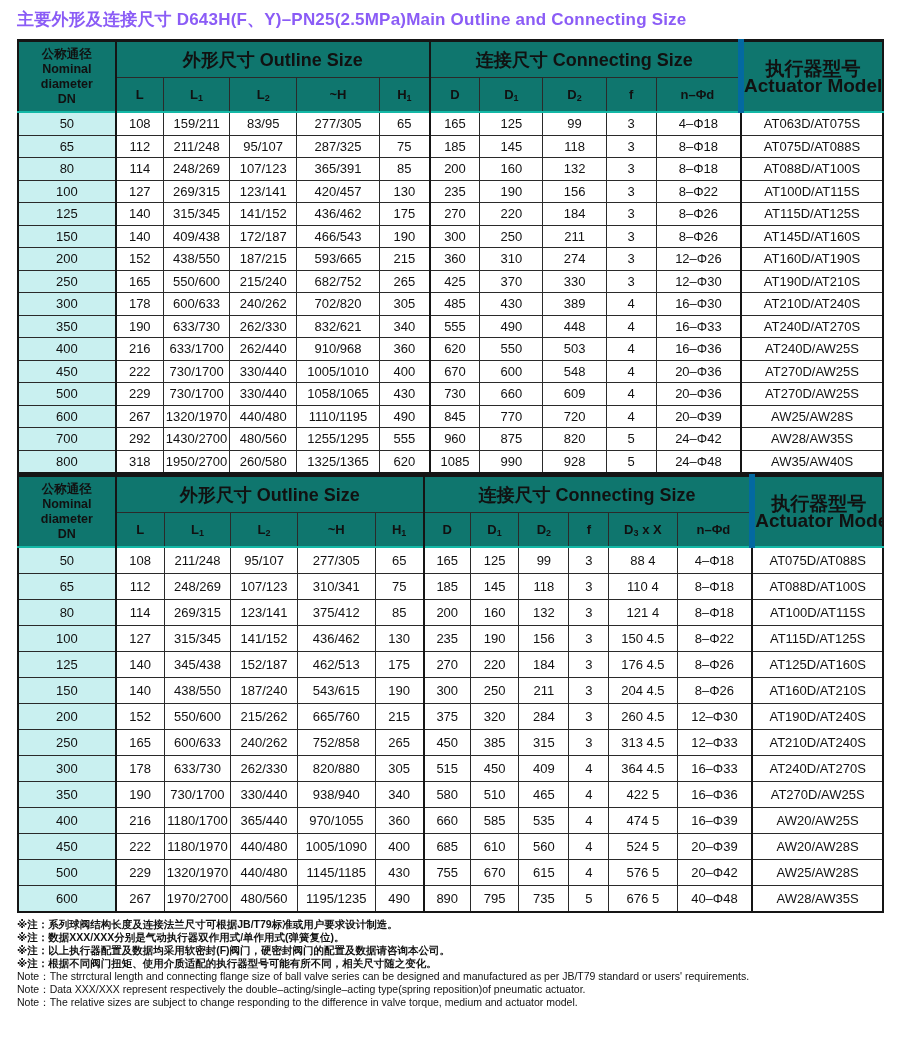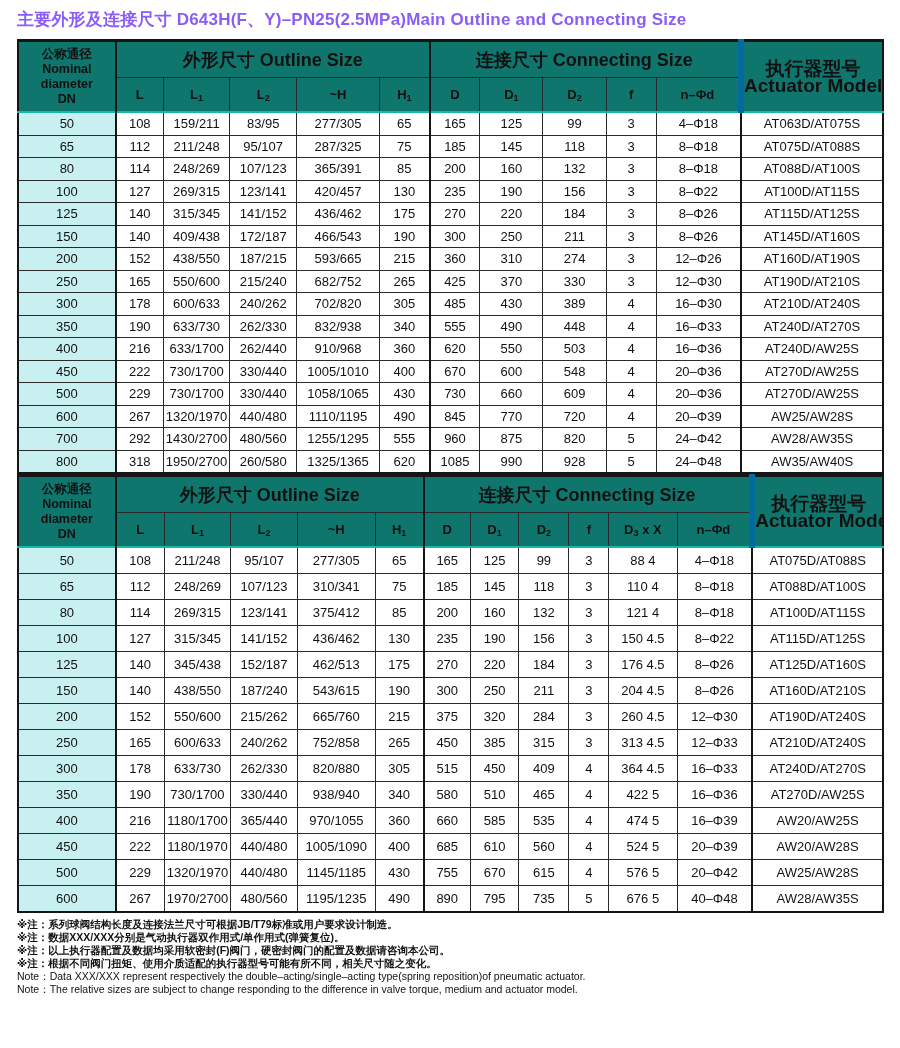--- a/index.html
+++ b/index.html
@@ -202,21 +202,21 @@
           <td>389</td>
           <td>4</td>
           <td>16–Φ30</td>
           <td class="thick-left">AT210D/AT240S</td>
         </tr>
         <tr>
           <td class="dn-cell">350</td>
           <td class="thick-left">190</td>
           <td>633/730</td>
           <td>262/330</td>
-          <td>832/938</td>
+          <td>832/621</td>
           <td>340</td>
           <td class="thick-left">555</td>
           <td>490</td>
           <td>448</td>
           <td>4</td>
           <td>16–Φ33</td>
           <td class="thick-left">AT240D/AT270S</td>
         </tr>
         <tr>
           <td class="dn-cell">400</td>
@@ -562,18 +562,19 @@
           <td class="thick-left">AW28/AW35S</td>
         </tr>
       </tbody>
     </table>
 
   <div class="notes">
     <div class="note-cn">※注：系列球阀结构长度及连接法兰尺寸可根据JB/T79标准或用户要求设计制造。</div>
     <div class="note-cn">※注：数据XXX/XXX分别是气动执行器双作用式/单作用式(弹簧复位)。</div>
     <div class="note-cn">※注：以上执行器配置及数据均采用软密封(F)阀门，硬密封阀门的配置及数据请咨询本公司。</div>
     <div class="note-cn">※注：根据不同阀门扭矩、使用介质适配的执行器型号可能有所不同，相关尺寸随之变化。</div>
+    <div class="note-en">Note：The strrctural length and connecting flange size of ball valve series can be designed and manufactured as per JB/T79 standard or users' requirements.</div>
     <div class="note-en">Note：Data XXX/XXX represent respectively the double–acting/single–acting type(spring reposition)of pneumatic actuator.</div>
     <div class="note-en">Note：The relative sizes are subject to change responding to the difference in valve torque, medium and actuator model.</div>
 
   </div>
 
 </div>
 
 </body></html>

